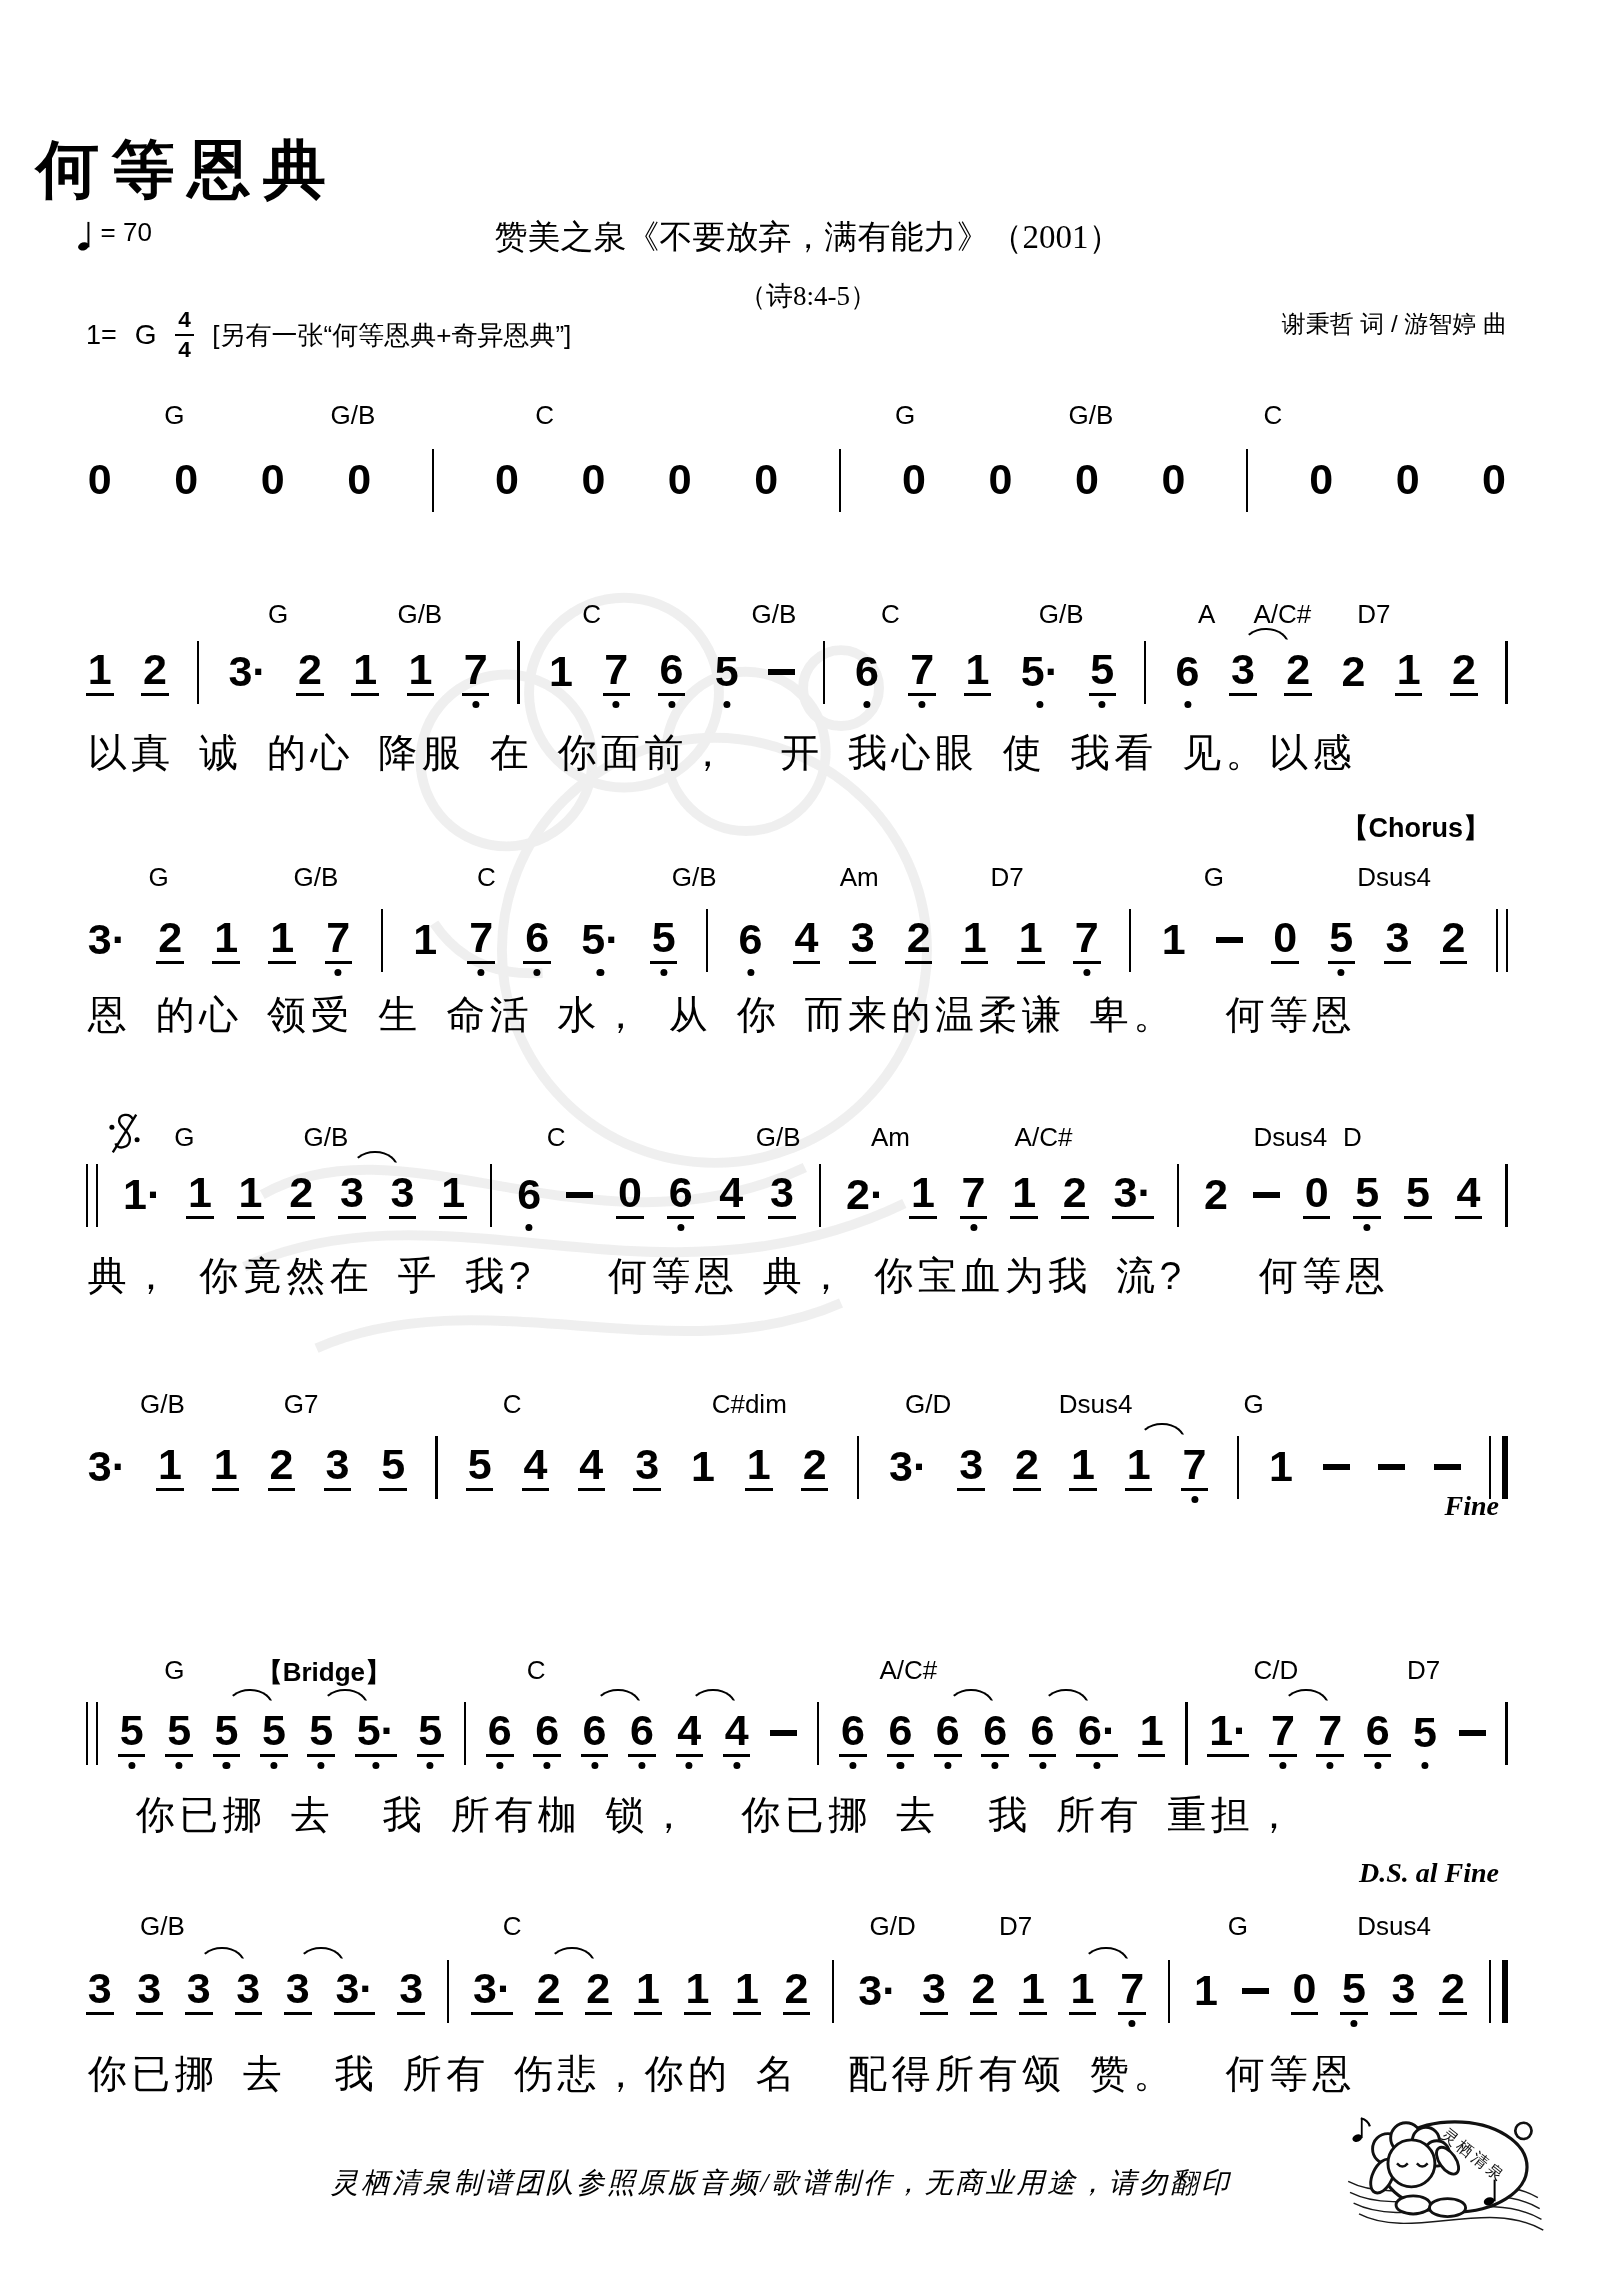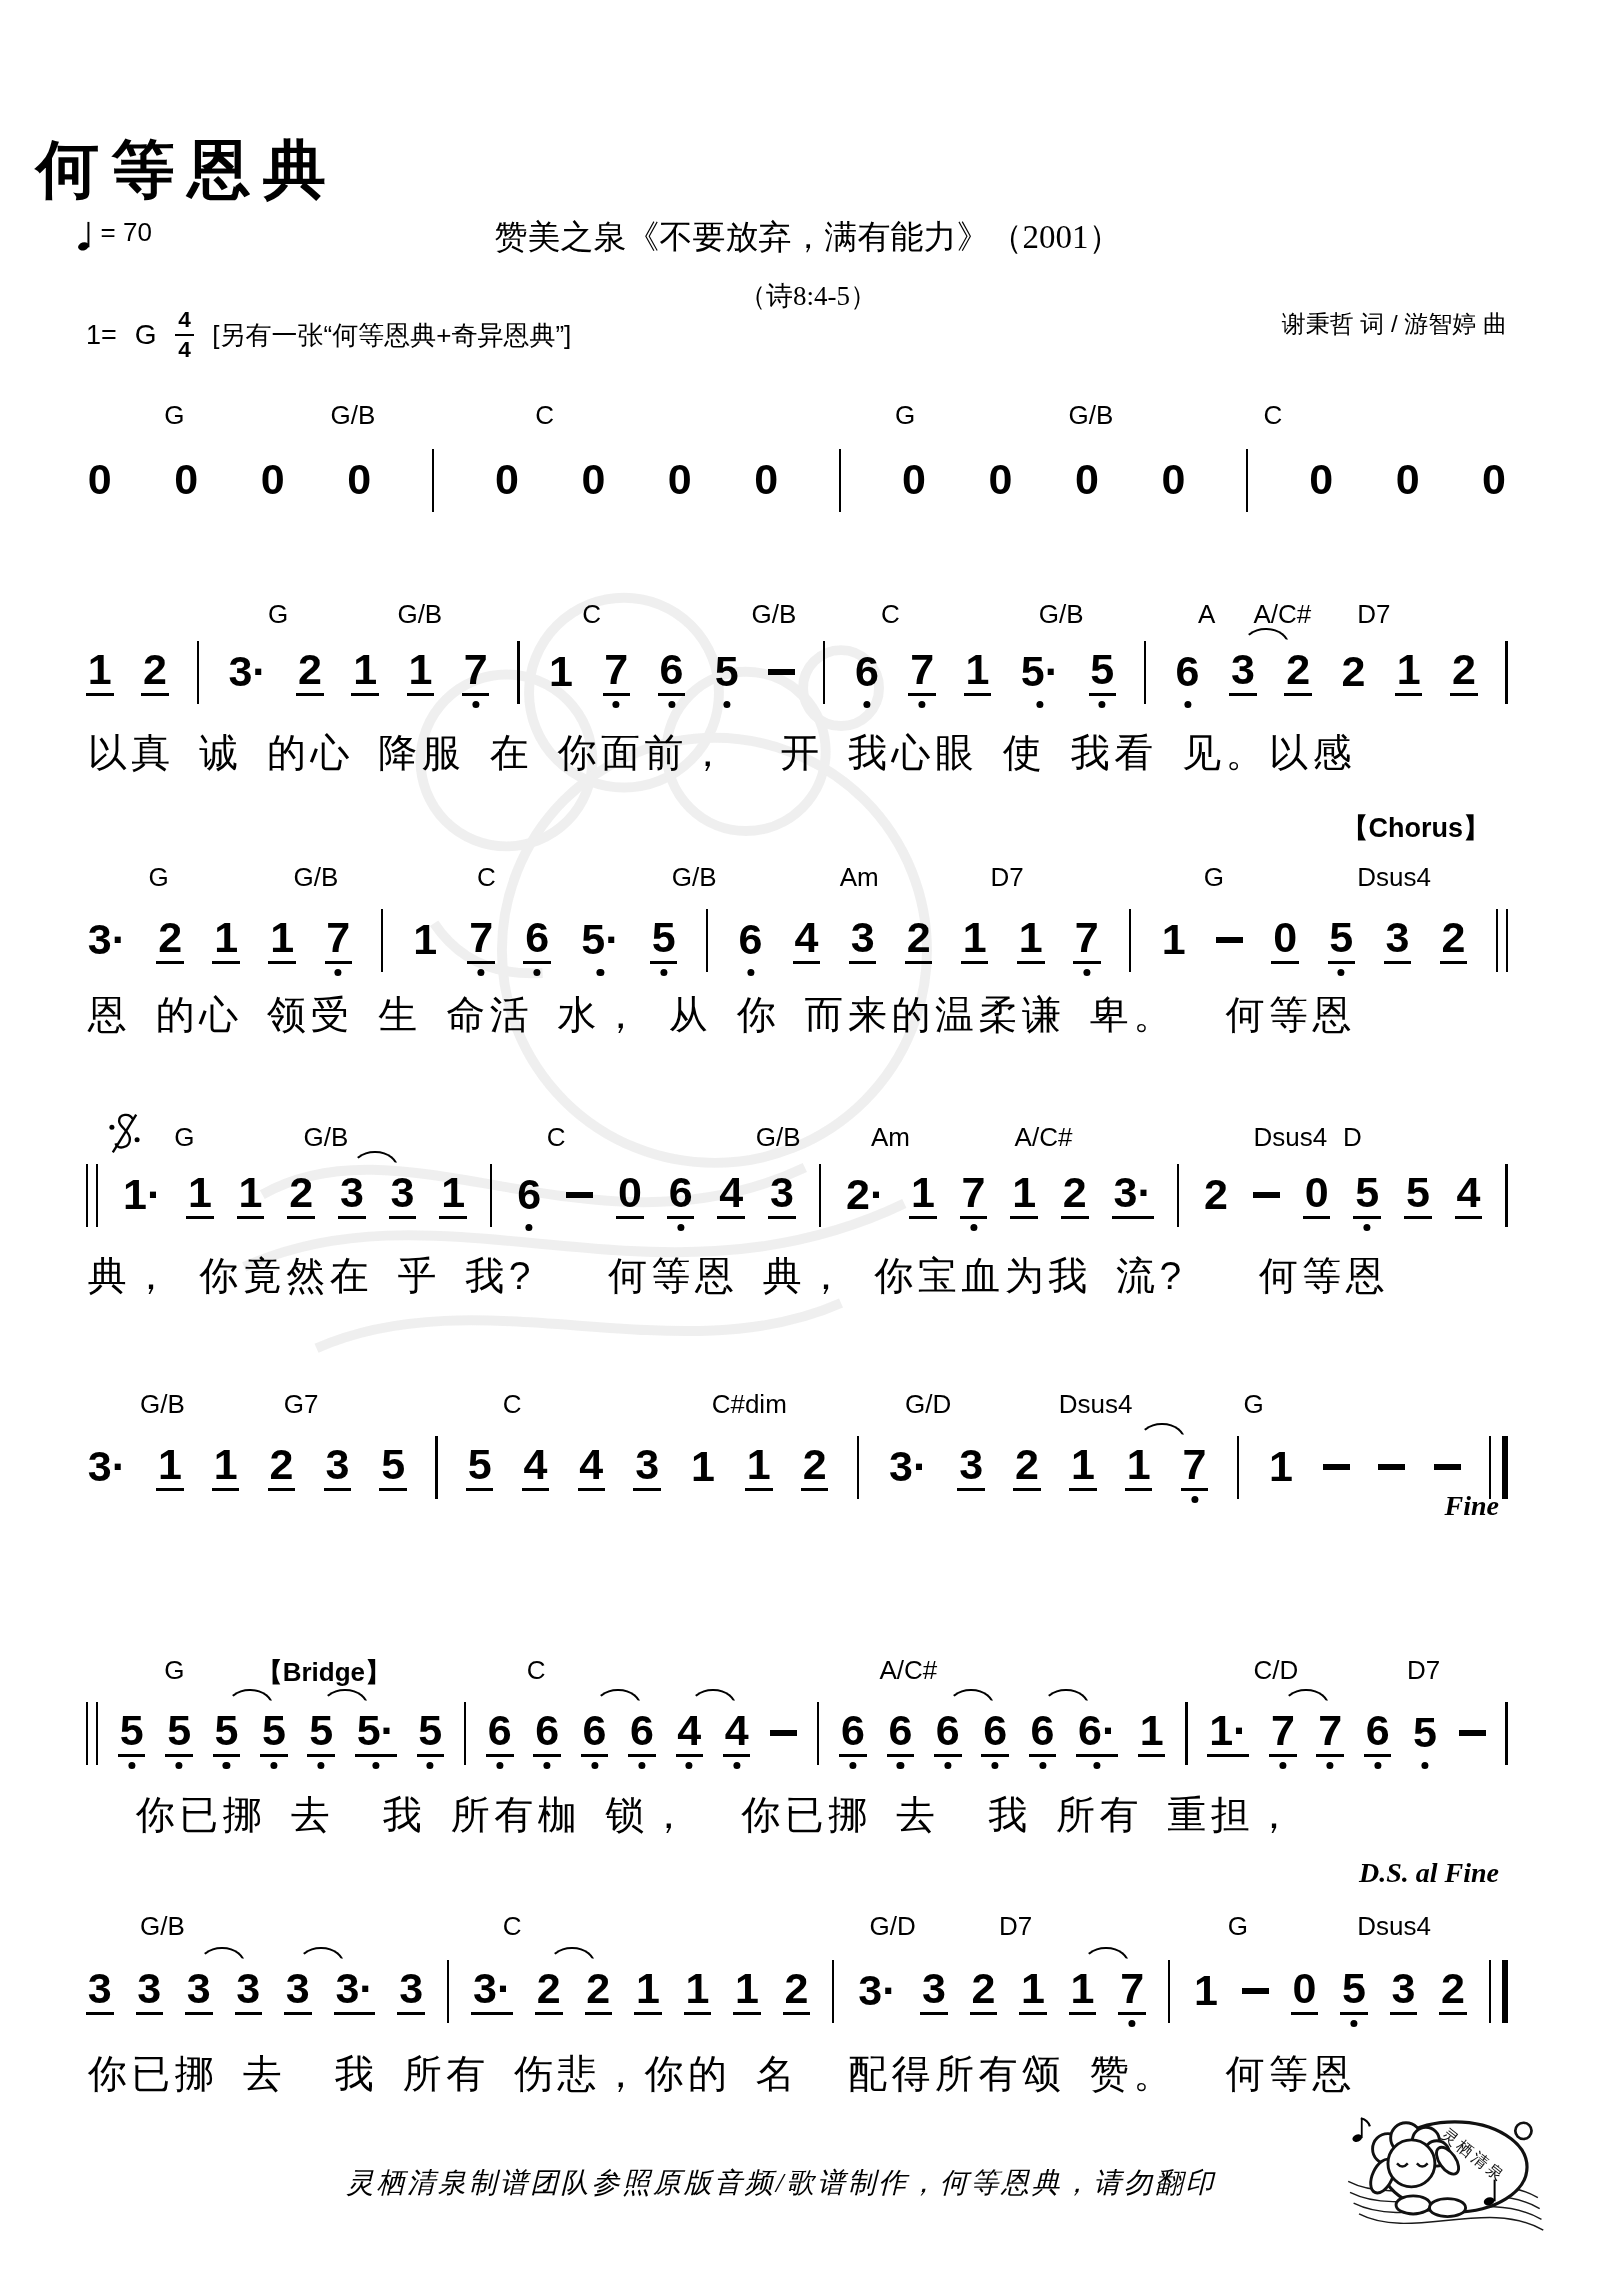--- a/index.html
+++ b/index.html
@@ -735,21 +735,21 @@
           </span>
           <span class="tok u">
             <span class="tnum">2</span>
           </span>
           <span class="bar bf"></span>
         </div>
         <div class="lyrics" style="top: 136px;">你已挪 去  我 所有 伤悲，你的 名  配得所有颂 赞。  何等恩</div>
       </div>
     </div>
 
-  <div class="footnote">灵栖清泉制谱团队参照原版音频/歌谱制作，何等恩典，请勿翻印</div>
+  <div class="footnote">灵栖清泉制谱团队参照原版音频/歌谱制作，无商业用途，请勿翻印</div>
 
   <svg class="logo" width="204" height="140" viewBox="0 0 225 155">
     <g fill="none" stroke="#1a1a1a" stroke-width="1.6">
       <path d="M2 78 C 60 108, 150 60, 212 96"></path>
       <path d="M4 90 C 64 120, 152 72, 214 108"></path>
       <path d="M8 102 C 68 132, 154 84, 216 120"></path>
       <path d="M14 114 C 72 144, 156 96, 218 132"></path>
     </g>
     <ellipse cx="120" cy="62" rx="80" ry="50" fill="#fff" stroke="#111" stroke-width="3.5"></ellipse>
     <circle cx="196" cy="22" r="9" fill="#fff" stroke="#111" stroke-width="3"></circle>

